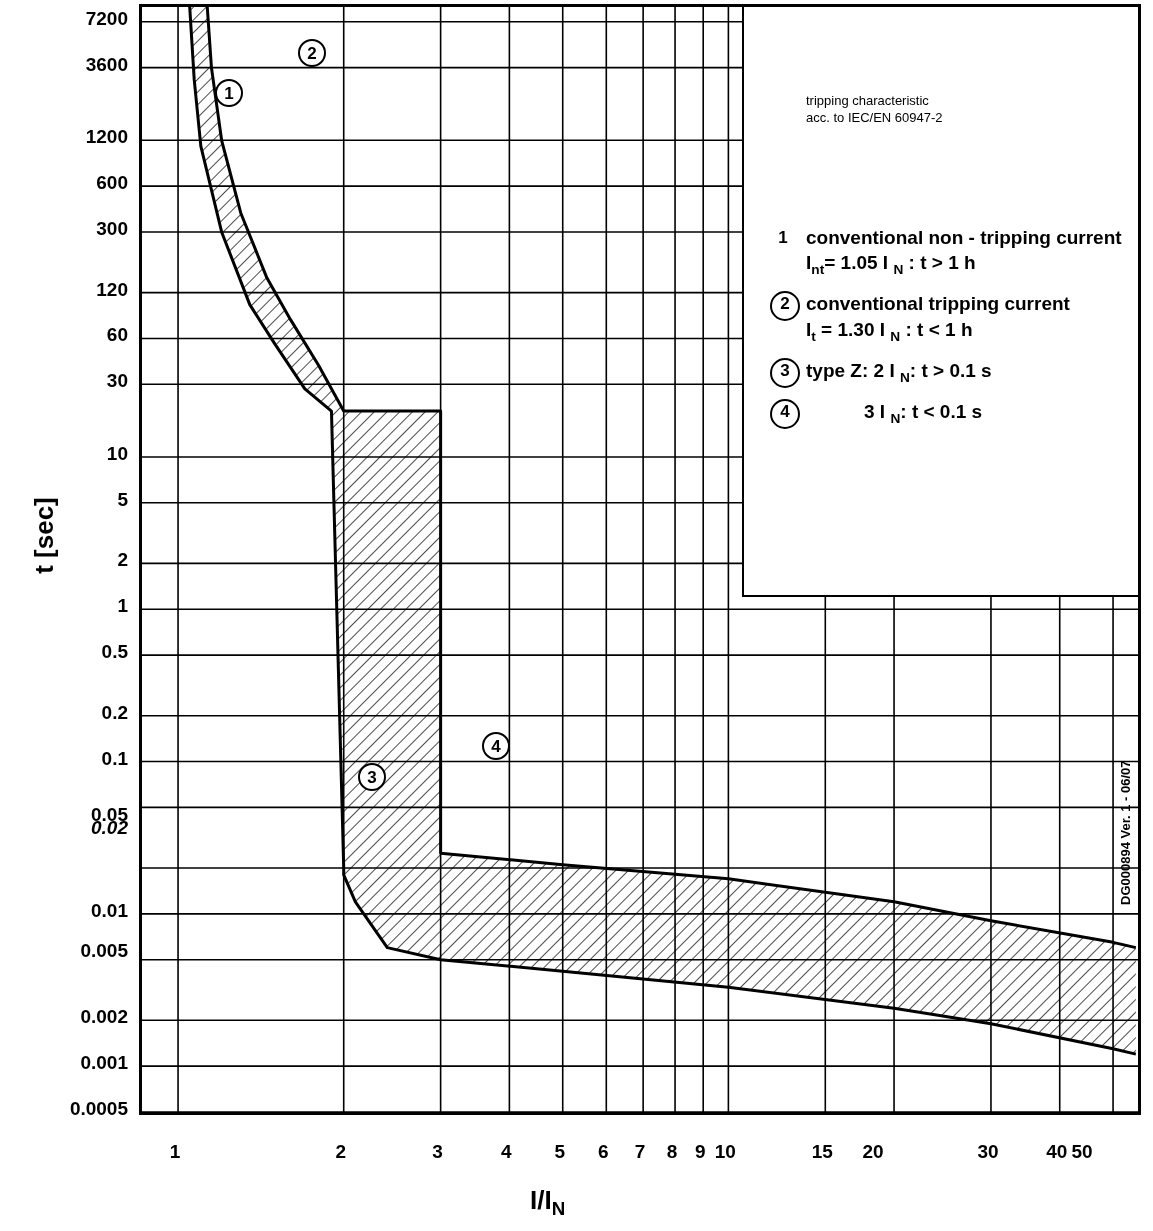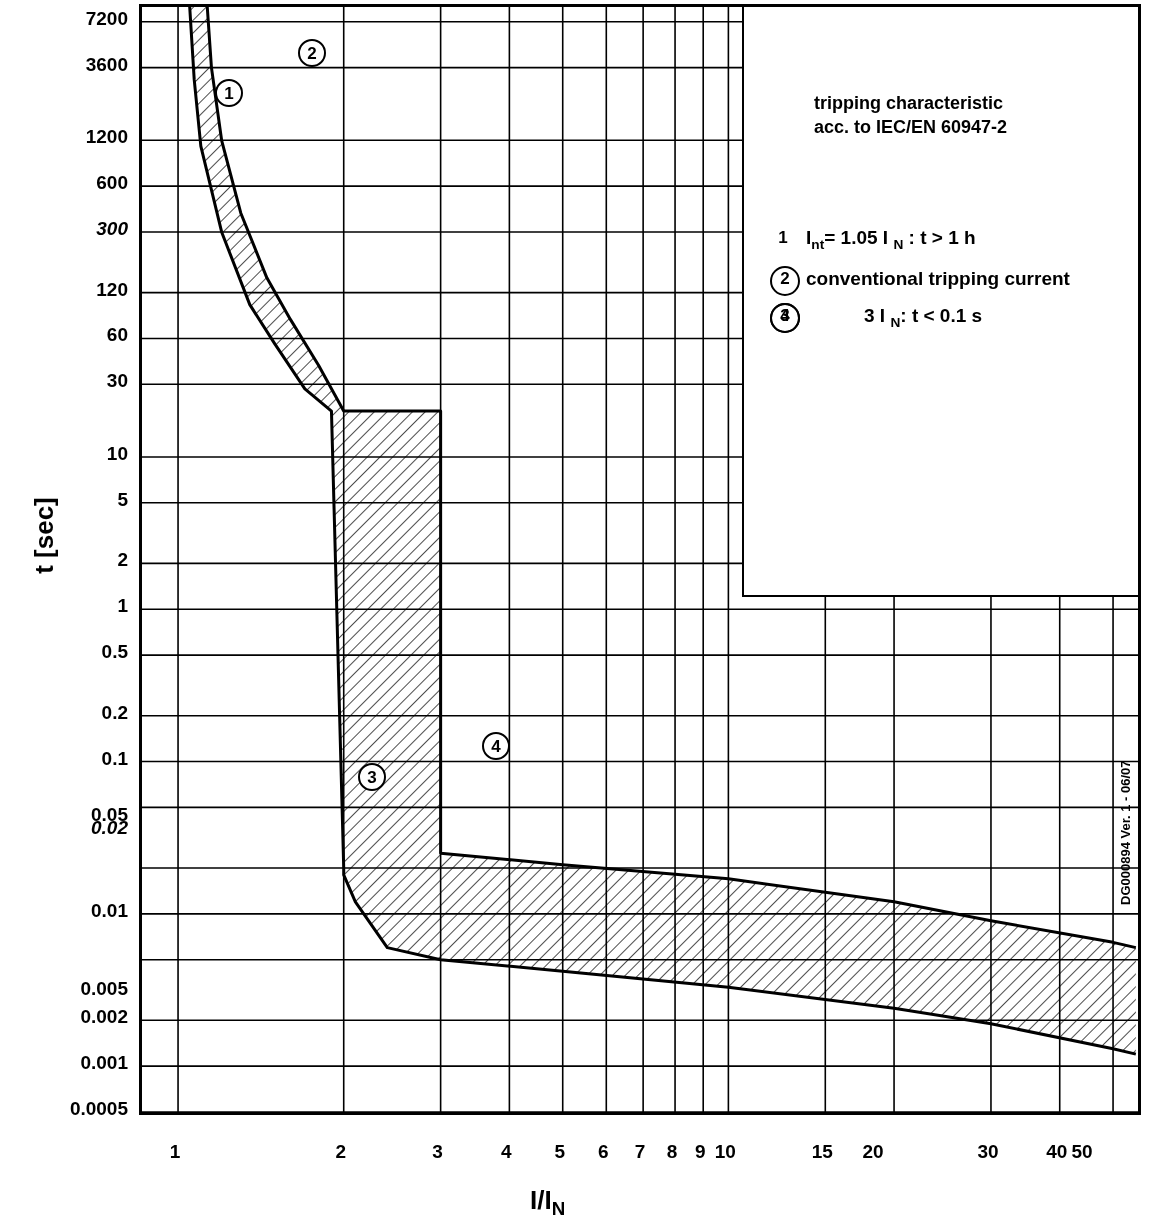--- a/index.html
+++ b/index.html
@@ -25,21 +25,21 @@
   }
 
   
   #plot{position:absolute;left:139px;top:4px;width:1002px;height:1111px;border:3px solid #000;box-sizing:border-box;background:#fff;overflow:hidden;}
 
   
   .legendbox{
     position:absolute;left:600px;top:0px;width:399px;height:590px;
     background:#fff;border-left:2px solid #000;border-bottom:2px solid #000;box-sizing:border-box;
   }
-  .legend-title{position:absolute;left:70px;top:85px;font-size:18px;font-weight:bold;line-height:1.32;}
+  .legend-title{position:absolute;left:62px;top:85px;font-size:13px;font-weight:normal;line-height:1.32;}
   .legend-rows{position:absolute;left:18px;top:218px;width:380px;font-size:19px;font-weight:bold;}
   .lrow{position:relative;margin-bottom:12px;padding-left:44px;line-height:1.33;}
   .lnum{position:absolute;left:8px;top:0px;width:26px;height:26px;text-align:center;line-height:26px;font-size:17px;font-weight:bold;}
   .lnum.circ{border:2px solid #000;border-radius:50%;line-height:22px;}
   .lnum.plain{border:none;}
   sub{font-size:0.72em;}
   .ind{display:inline-block;width:58px;}
 
   
   .callout{
@@ -58,35 +58,35 @@
 
 <div id="stage">
 
   <div class="ylabel">t [sec]</div>
 
   <div class="ytickwrap" id="ytickwrap">
       <div class="ytick" style="top: 18.7597px;">7200</div>
       <div class="ytick" style="top: 64.6075px;">3600</div>
       <div class="ytick" style="top: 137.274px;">1200</div>
       <div class="ytick" style="top: 183.122px;">600</div>
-      <div class="ytick" style="top: 228.97px; font-style: italic;">300</div>
+      <div class="ytick" style="top: 228.97px;">300</div>
       <div class="ytick" style="top: 289.578px;">120</div>
       <div class="ytick" style="top: 335.425px;">60</div>
       <div class="ytick" style="top: 381.273px;">30</div>
       <div class="ytick" style="top: 453.94px;">10</div>
       <div class="ytick" style="top: 499.788px;">5</div>
       <div class="ytick" style="top: 560.395px;">2</div>
       <div class="ytick" style="top: 606.243px;">1</div>
       <div class="ytick" style="top: 652.091px;">0.5</div>
       <div class="ytick" style="top: 712.698px;">0.2</div>
       <div class="ytick" style="top: 758.546px;">0.1</div>
       <div class="ytick" style="top: 804.394px; margin-top: 11px;">0.05</div>
       <div class="ytick" style="top: 828px; font-style: italic;">0.02</div>
       <div class="ytick" style="top: 910.849px;">0.01</div>
-      <div class="ytick" style="top: 989px;">0.005</div>
+      <div class="ytick" style="top: 951px;">0.005</div>
       <div class="ytick" style="top: 1017.3px;">0.002</div>
       <div class="ytick" style="top: 1063.15px;">0.001</div>
       <div class="ytick" style="top: 1109px;">0.0005</div>
     </div>
 
   <div id="xtickwrap">
       <div class="xtick" style="left: 175.048px;">1</div>
       <div class="xtick" style="left: 340.716px;">2</div>
       <div class="xtick" style="left: 437.626px;">3</div>
       <div class="xtick" style="left: 506.385px;">4</div>
@@ -157,28 +157,31 @@
       </svg>
 
     <div class="legendbox">
       <div class="legend-title">
         <div>tripping characteristic</div>
         <div>acc. to IEC/EN 60947-2</div>
       </div>
       <div class="legend-rows" id="legend-rows">
           <div class="lrow">
             <span class="lnum plain">1</span>
+            <div>conventional non - tripping current</div>
             <div>I<sub>nt</sub>= 1.05 I <sub>N</sub> : t &gt; 1 h</div>
           </div>
           <div class="lrow">
             <span class="lnum circ">2</span>
             <div>conventional tripping current</div>
+            <div>I<sub>t</sub> = 1.30 I <sub>N</sub> : t &lt; 1 h</div>
           </div>
           <div class="lrow">
             <span class="lnum circ">3</span>
+            <div>type Z:  2 I <sub>N</sub>: t &gt; 0.1 s</div>
           </div>
           <div class="lrow">
             <span class="lnum circ">4</span>
             <div><span class="ind"></span>3 I <sub>N</sub>: t &lt; 0.1 s</div>
           </div>
         </div>
     </div>
 
     <div class="callout" id="co1" style="left:73px;top:72px;">1</div>
     <div class="callout" id="co2" style="left:156px;top:32px;">2</div>

